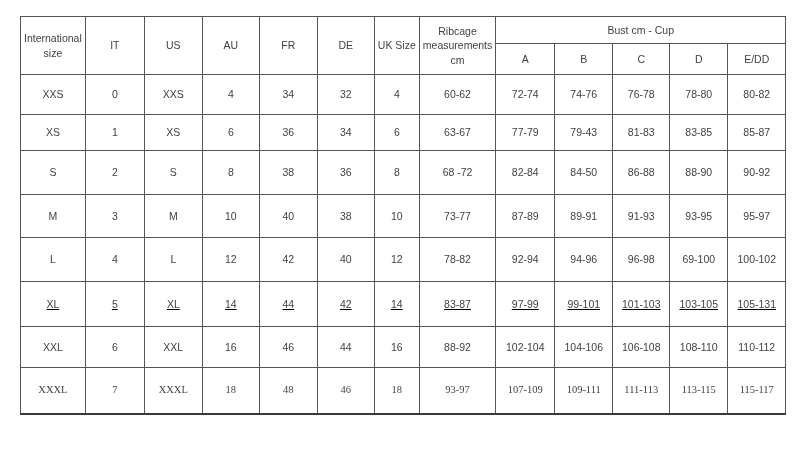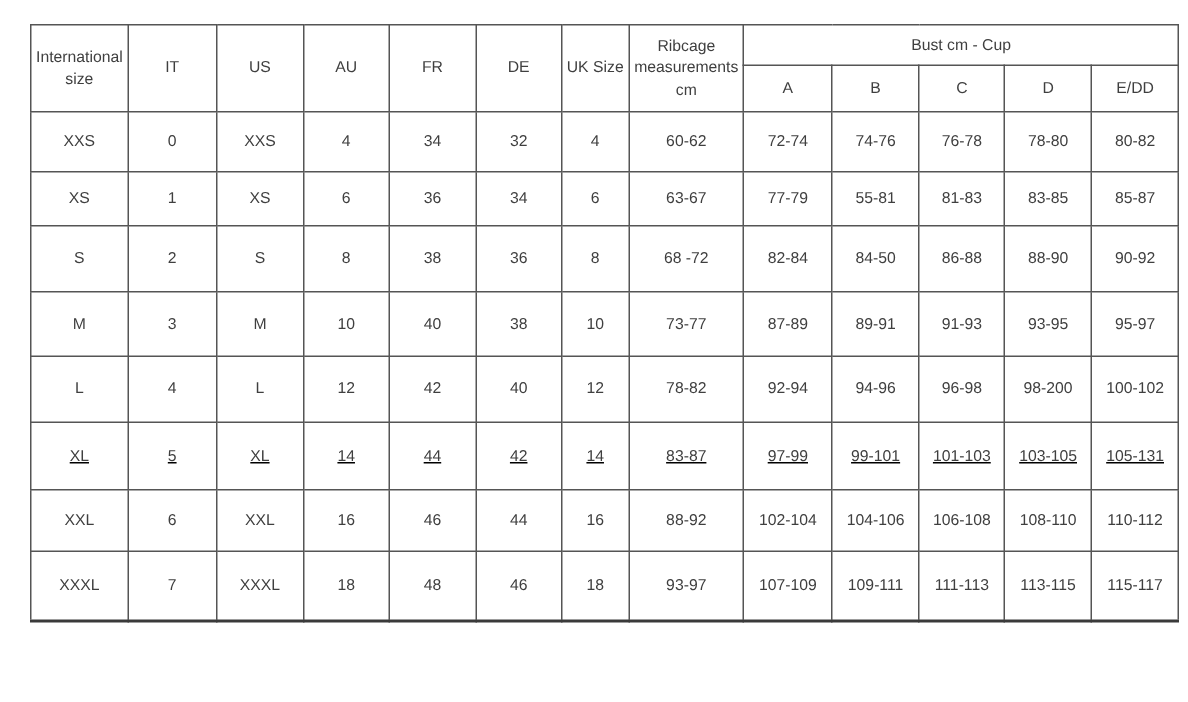--- a/index.html
+++ b/index.html
@@ -97,21 +97,21 @@
         <tr style="height: 36px;">
           <td>XS</td>
           <td>1</td>
           <td>XS</td>
           <td>6</td>
           <td>36</td>
           <td>34</td>
           <td>6</td>
           <td>63-67</td>
           <td>77-79</td>
-          <td>55-81</td>
+          <td>79-43</td>
           <td>81-83</td>
           <td>83-85</td>
           <td>85-87</td>
         </tr>
         <tr style="height: 44px;">
           <td>S</td>
           <td>2</td>
           <td>S</td>
           <td>8</td>
           <td>38</td>
@@ -144,21 +144,21 @@
           <td>4</td>
           <td>L</td>
           <td>12</td>
           <td>42</td>
           <td>40</td>
           <td>12</td>
           <td>78-82</td>
           <td>92-94</td>
           <td>94-96</td>
           <td>96-98</td>
-          <td>98-200</td>
+          <td>69-100</td>
           <td>100-102</td>
         </tr>
         <tr style="height: 45px; text-decoration: underline;">
           <td>XL</td>
           <td>5</td>
           <td>XL</td>
           <td>14</td>
           <td>44</td>
           <td>42</td>
           <td>14</td>
@@ -177,21 +177,21 @@
           <td>46</td>
           <td>44</td>
           <td>16</td>
           <td>88-92</td>
           <td>102-104</td>
           <td>104-106</td>
           <td>106-108</td>
           <td>108-110</td>
           <td>110-112</td>
         </tr>
-        <tr style="height: 46px;">
+        <tr style="height: 46px; font-family: Liberation Serif, serif;">
           <td>XXXL</td>
           <td>7</td>
           <td>XXXL</td>
           <td>18</td>
           <td>48</td>
           <td>46</td>
           <td>18</td>
           <td>93-97</td>
           <td>107-109</td>
           <td>109-111</td>

